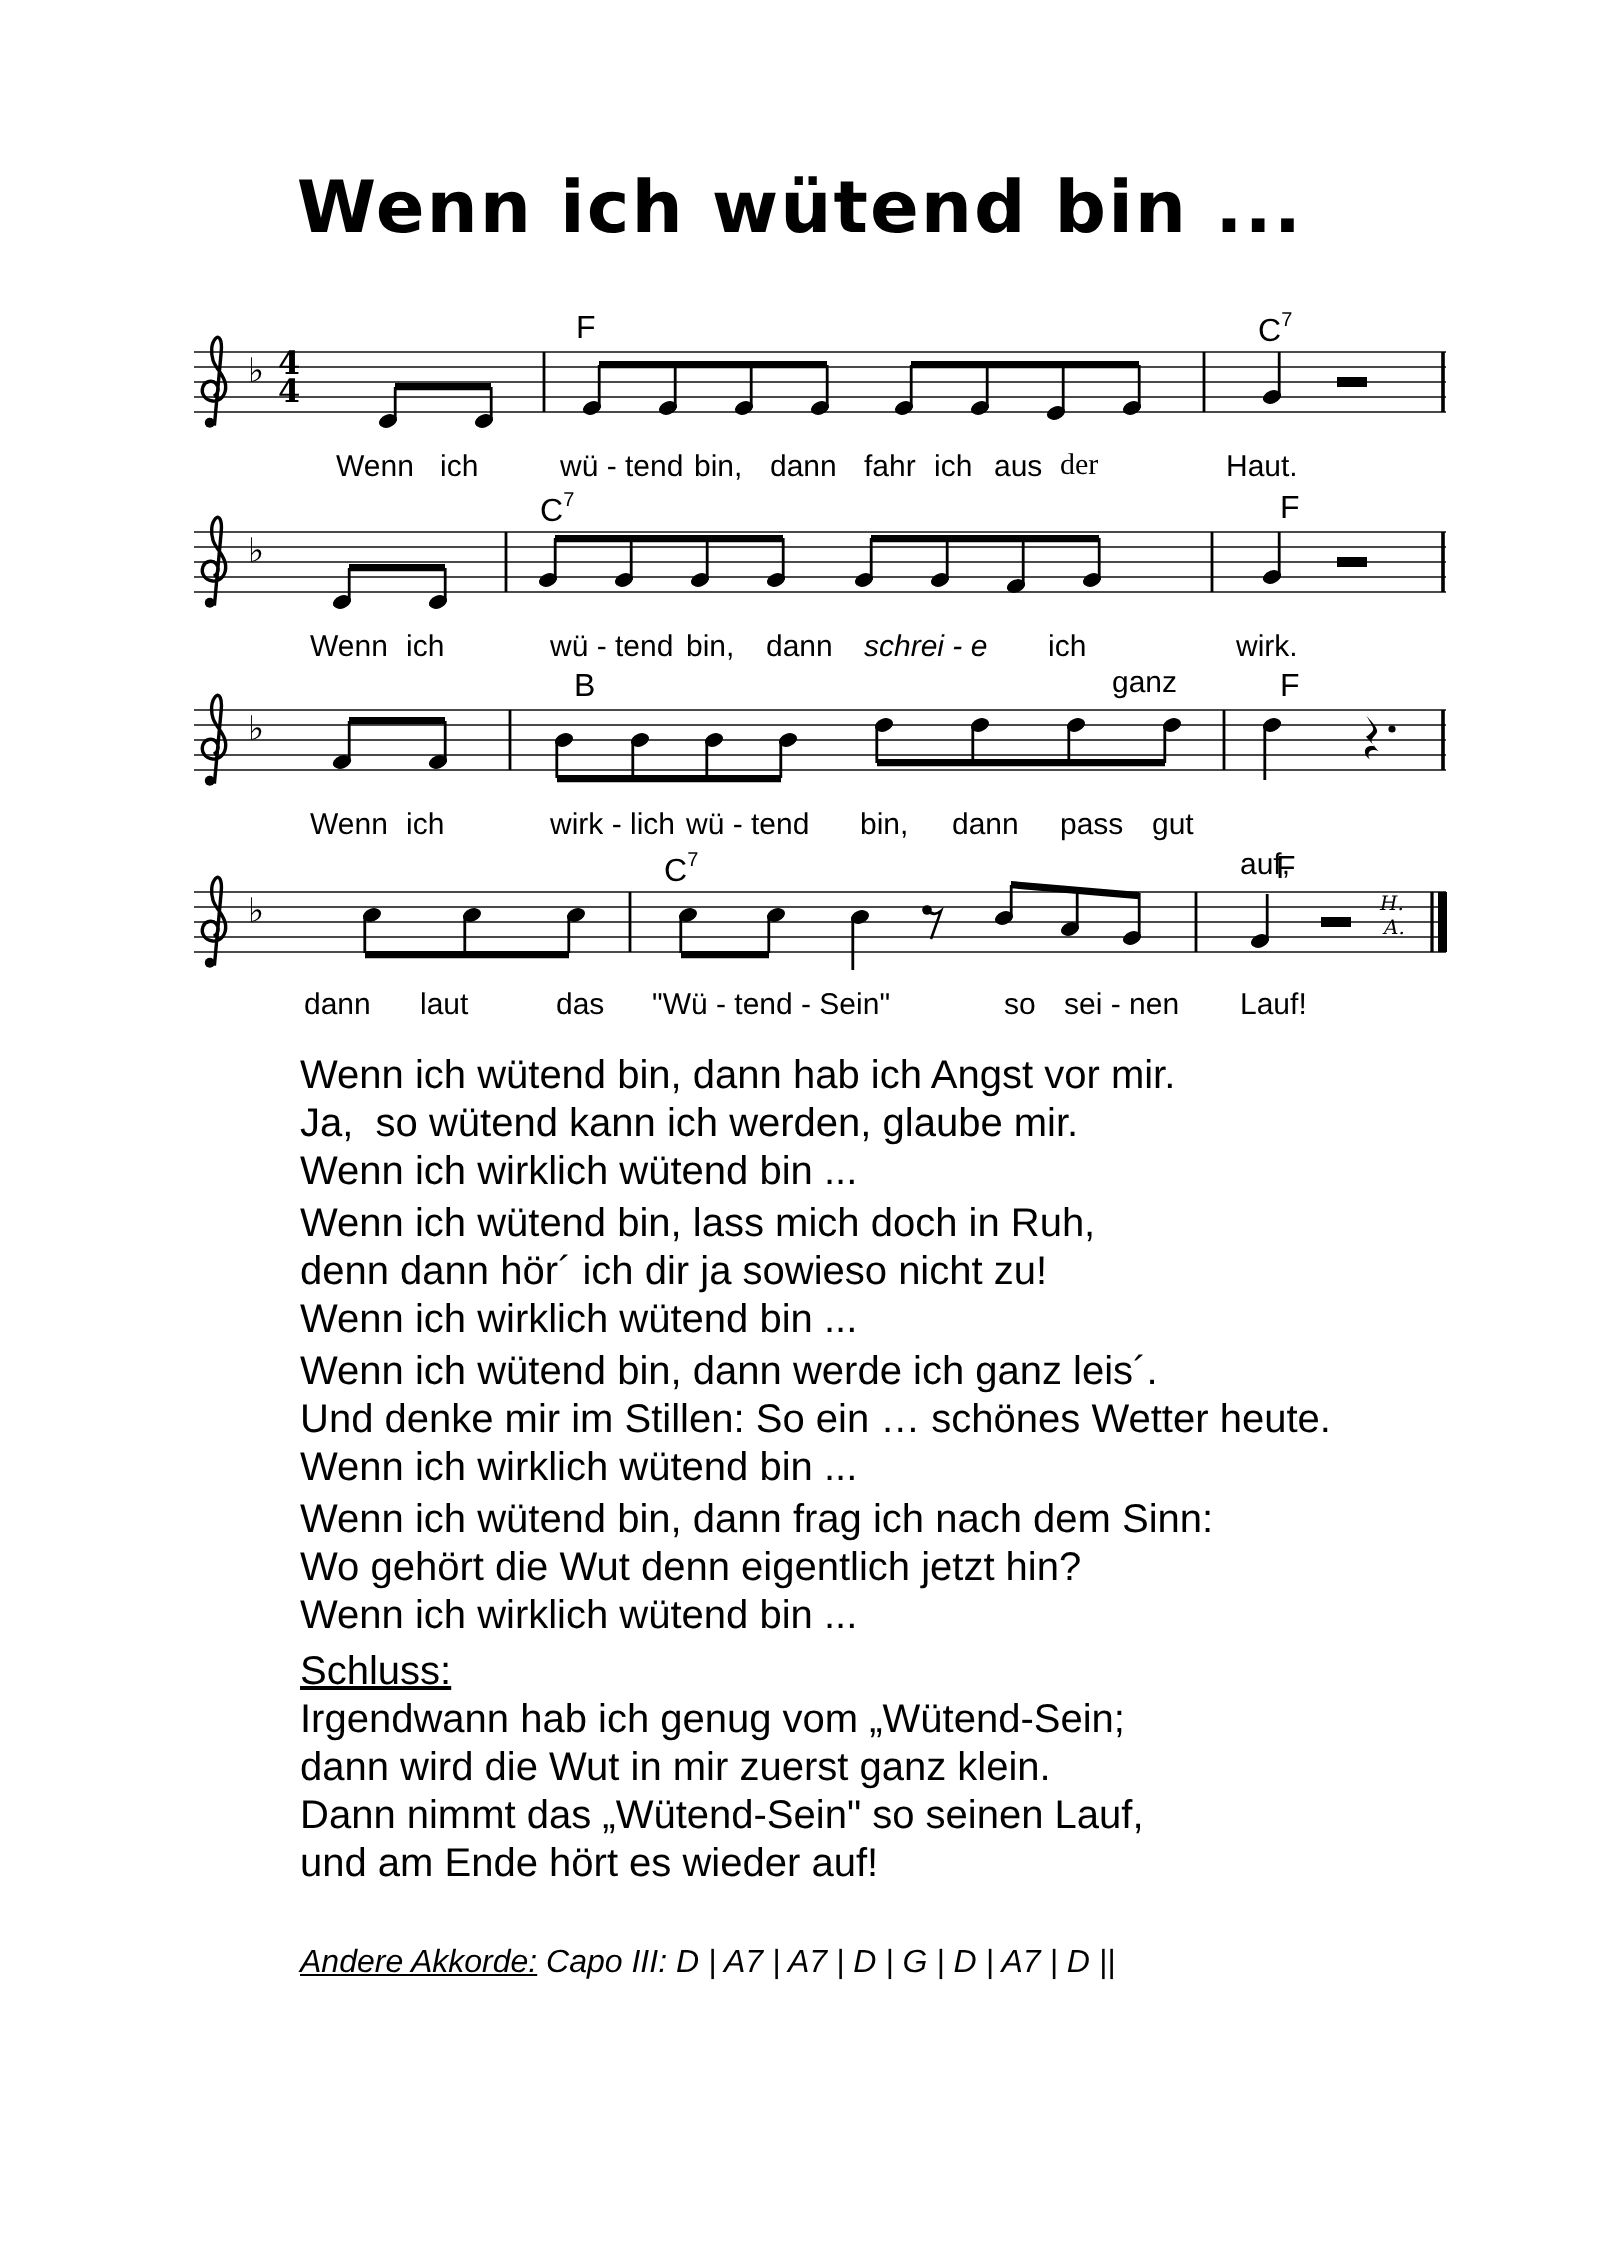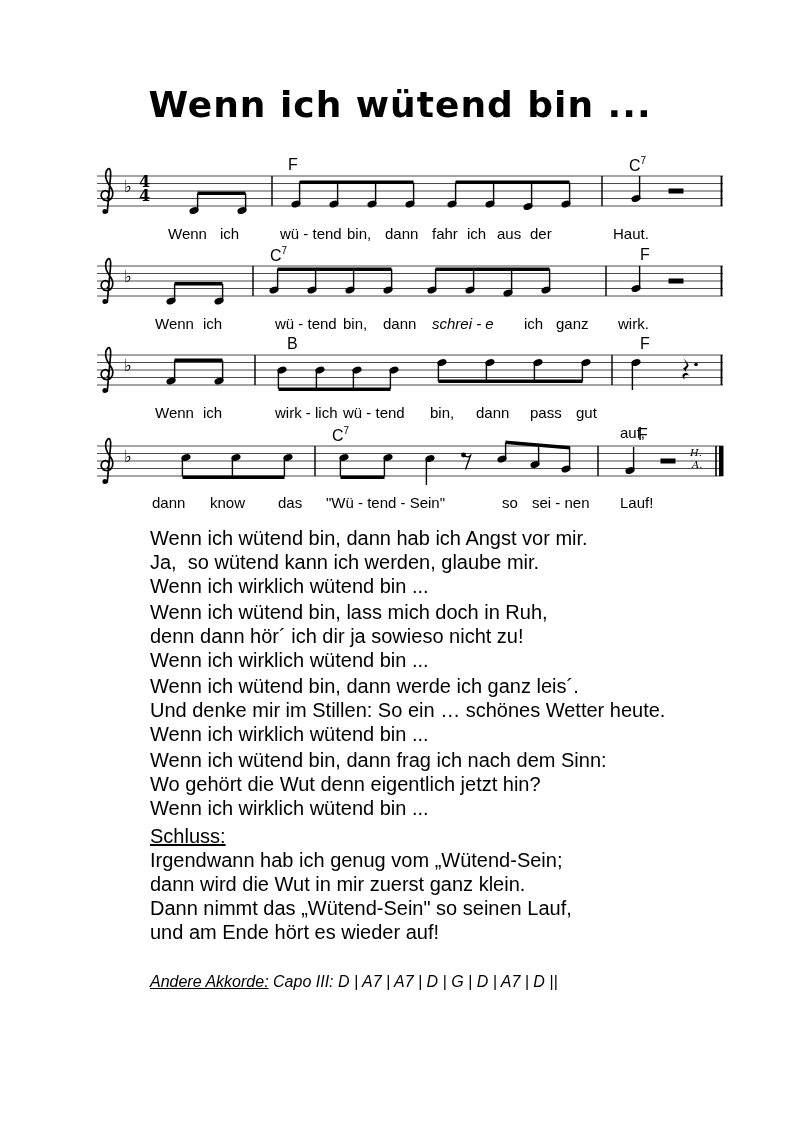--- a/index.html
+++ b/index.html
@@ -187,51 +187,51 @@
       <span class="chord" style="left: 288px; top: 156px;">F</span>
       <span class="chord" style="left: 629px; top: 156px;">C<sup>7</sup></span>
       <span class="lyric" style="left: 168px; top: 225px;">Wenn</span>
       <span class="lyric" style="left: 220px; top: 225px;">ich</span>
       <span class="lyric" style="left: 280px; top: 225px;">wü - tend</span>
       <span class="lyric" style="left: 347px; top: 225px;">bin,</span>
       <span class="lyric" style="left: 385px; top: 225px;">dann</span>
       <span class="lyric" style="left: 432px; top: 225px;">fahr</span>
       <span class="lyric" style="left: 467px; top: 225px;">ich</span>
       <span class="lyric" style="left: 497px; top: 225px;">aus</span>
-      <span class="lyric" style="left: 530px; top: 225px;">der</span>
+      <span class="lyric" style="left: 530px; top: 225px; font-family: Liberation Serif, serif;">der</span>
       <span class="lyric" style="left: 613px; top: 225px;">Haut.</span>
       <span class="flat" style="left: 124px; top: 268px;">♭</span>
       <span class="chord" style="left: 270px; top: 246px;">C<sup>7</sup></span>
       <span class="chord" style="left: 640px; top: 246px;">F</span>
       <span class="lyric" style="left: 155px; top: 315px;">Wenn</span>
       <span class="lyric" style="left: 203px; top: 315px;">ich</span>
       <span class="lyric" style="left: 275px; top: 315px;">wü - tend</span>
       <span class="lyric" style="left: 343px; top: 315px;">bin,</span>
       <span class="lyric" style="left: 383px; top: 315px;">dann</span>
       <span class="lyric" style="left: 432px; top: 315px; font-style: italic;">schrei - e</span>
       <span class="lyric" style="left: 524px; top: 315px;">ich</span>
-      <span class="lyric" style="left: 556px; top: 315px; text-align: center;">ganz</span>
+      <span class="lyric" style="left: 556px; top: 333px; text-align: center;">ganz</span>
       <span class="lyric" style="left: 618px; top: 315px;">wirk.</span>
       <span class="flat" style="left: 124px; top: 357px;">♭</span>
       <span class="chord" style="left: 287px; top: 335px;">B</span>
       <span class="chord" style="left: 640px; top: 335px;">F</span>
       <span class="lyric" style="left: 155px; top: 404px;">Wenn</span>
       <span class="lyric" style="left: 203px; top: 404px;">ich</span>
       <span class="lyric" style="left: 275px; top: 404px;">wirk - lich</span>
       <span class="lyric" style="left: 343px; top: 404px;">wü - tend</span>
       <span class="lyric" style="left: 430px; top: 404px;">bin,</span>
       <span class="lyric" style="left: 476px; top: 404px;">dann</span>
       <span class="lyric" style="left: 530px; top: 404px;">pass</span>
       <span class="lyric" style="left: 576px; top: 404px;">gut</span>
       <span class="lyric" style="left: 620px; top: 424px;">auf,</span>
       <span class="flat" style="left: 124px; top: 448px;">♭</span>
       <span class="chord" style="left: 332px; top: 426px;">C<sup>7</sup></span>
       <span class="chord" style="left: 638px; top: 426px;">F</span>
       <span class="lyric" style="left: 152px; top: 494px;">dann</span>
-      <span class="lyric" style="left: 210px; top: 494px;">know</span>
+      <span class="lyric" style="left: 210px; top: 494px;">laut</span>
       <span class="lyric" style="left: 278px; top: 494px;">das</span>
       <span class="lyric" style="left: 326px; top: 494px;">"Wü - tend - Sein"</span>
       <span class="lyric" style="left: 502px; top: 494px;">so</span>
       <span class="lyric" style="left: 532px; top: 494px;">sei - nen</span>
       <span class="lyric" style="left: 620px; top: 494px;">Lauf!</span>
       <span class="credit" style="left: 690px; top: 448px;">H.</span>
       <span class="credit" style="left: 692px; top: 460px;">A.</span>
     </div>
   <div id="verses-layer">
       <p class="verse" style="top: 526px;">Wenn ich wütend bin, dann hab ich Angst vor mir.<br>Ja,  so wütend kann ich werden, glaube mir.<br>Wenn ich wirklich wütend bin ...</p>

